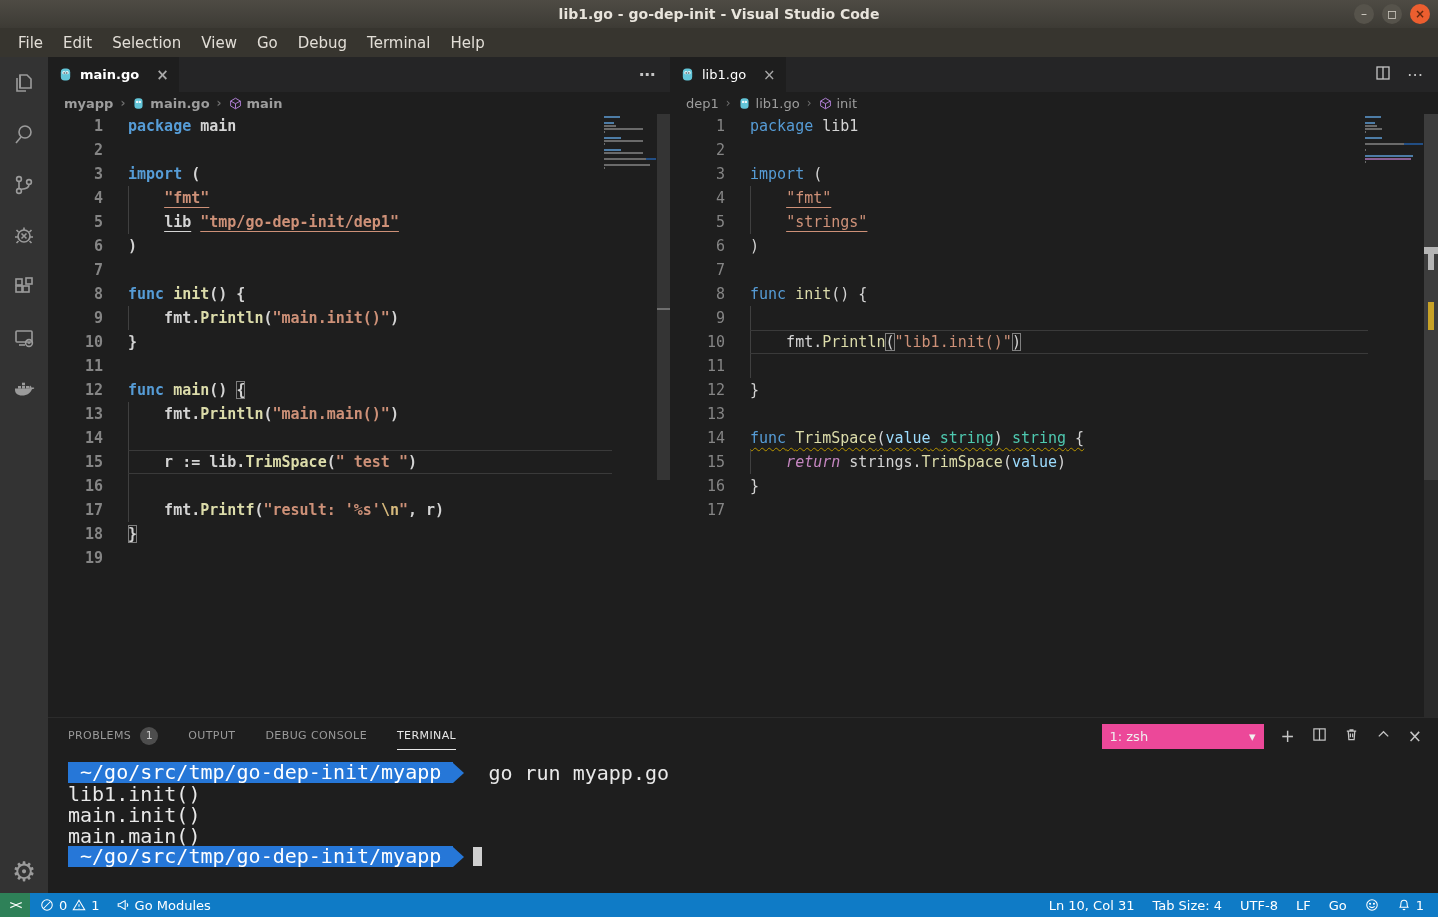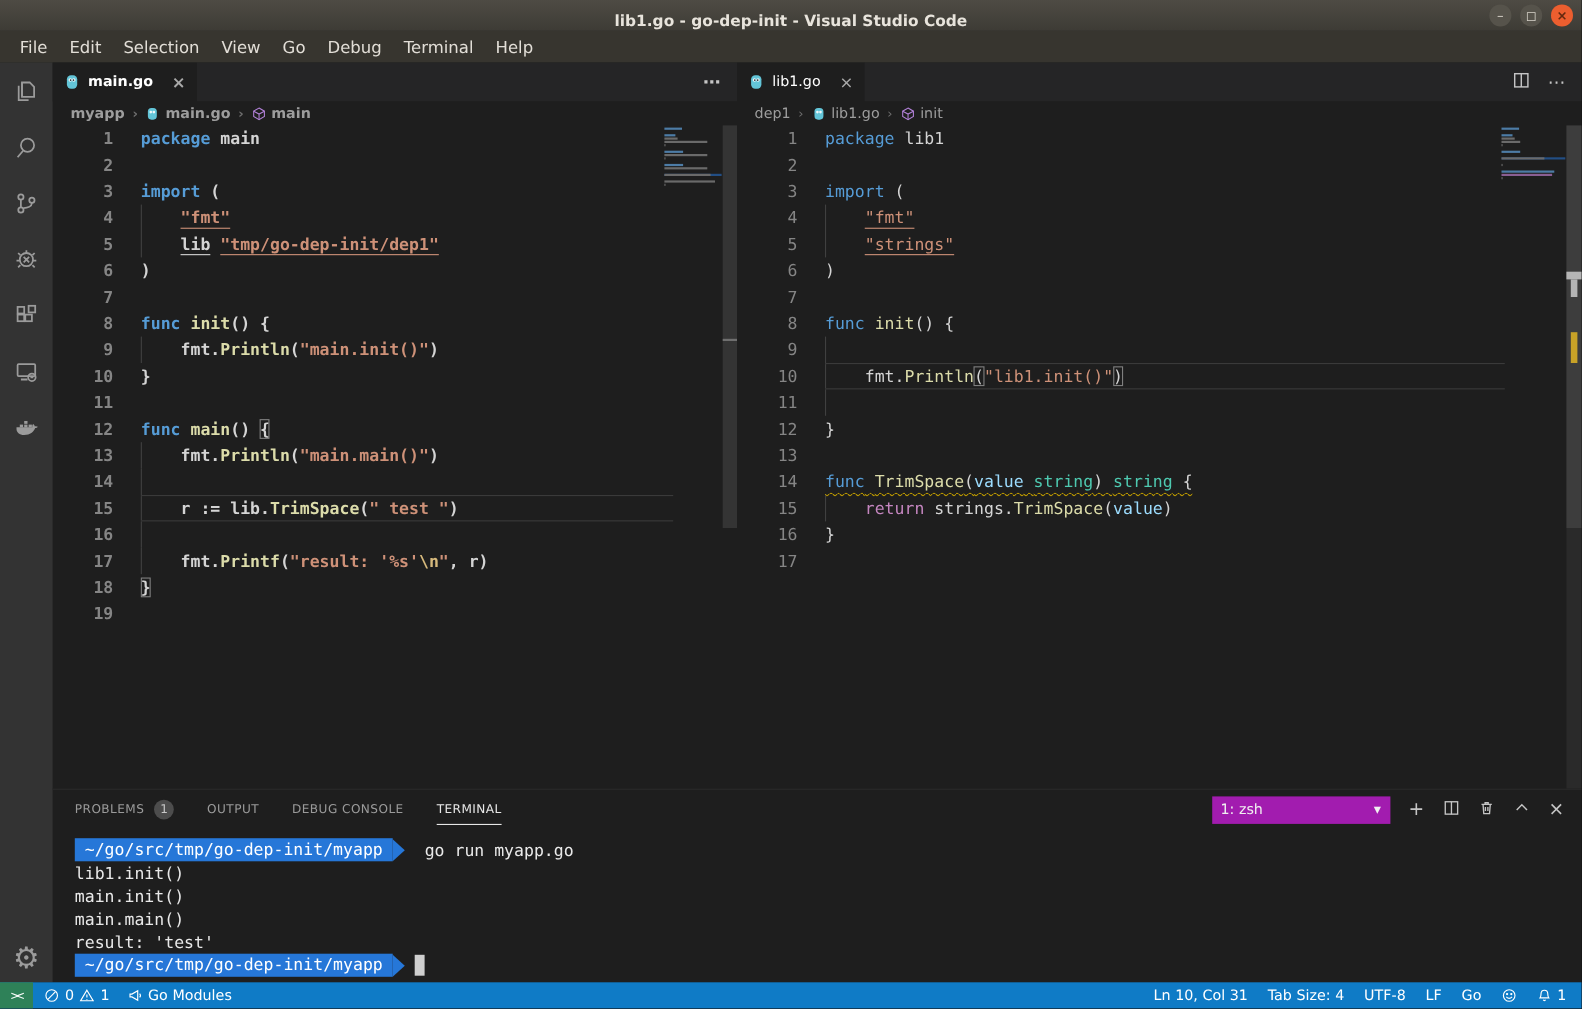--- a/index.html
+++ b/index.html
@@ -2,21 +2,21 @@
 <html><head>
 <meta charset="utf-8">
 <style>
   * { margin:0; padding:0; box-sizing:border-box; }
   body { background:#000; }
   .window { width:1438px; height:917px; position:relative; background:#1e1e1e;
             font-family:"DejaVu Sans", sans-serif; overflow:hidden; }
 
   
   .titlebar { height:28px; background:linear-gradient(#4e4b44,#3d3b35);
-              display:flex; align-items:flex-end; justify-content:center; position:relative; }
+              display:flex; align-items:center; justify-content:center; position:relative; }
   .title-text { color:#e8e4dc; font-size:14px; font-weight:bold; }
   .win-controls { position:absolute; right:8px; top:4px; display:flex; gap:8px; }
   .wc { width:20px; height:20px; border-radius:50%; background:#56534b; color:#d6d2c9;
         font-size:12px; display:flex; align-items:center; justify-content:center; line-height:1; }
   .wc.close { background:#ec5e2f; color:#63280f; font-weight:bold; }
 
   
   .menubar { height:29px; background:#37352f; display:flex; align-items:center; padding-left:8px; }
   .menu-item { color:#e2ded7; font-size:15px; padding:3px 10px; }
 
@@ -51,21 +51,21 @@
   .code-area { position:absolute; top:57px; left:0; right:0; bottom:0; }
   .code-line { display:flex; height:24px; font-family:"DejaVu Sans Mono", monospace;
                font-size:15px; line-height:24px; }
   .ln { width:55px; text-align:right; color:#858585; flex:none; user-select:none; }
   .lc { margin-left:25px; flex:1; position:relative; white-space:pre; color:#d4d4d4; }
   .editor-group.left  .lc { margin-right:58px; }
   .editor-group.right .lc { margin-right:70px; }
   .code-line.hl .lc { border-top:1px solid #3a3a3a; border-bottom:1px solid #3a3a3a; line-height:22px; }
   .lc.guide::before { content:''; position:absolute; left:0; top:0; bottom:0; border-left:1px solid #404040; }
   .c-kw{color:#569cd6;} .c-pl{color:#d4d4d4;} .c-fn{color:#dcdcaa;} .c-str{color:#ce9178;}
-  .c-ty{color:#4ec9b0;} .c-pm{color:#9cdcfe;} .c-ct{color:#c586c0;} .c-esc{color:#d7ba7d;}
+  .c-ty{color:#4ec9b0;} .c-pm{color:#9cdcfe;} .c-ct{color:#c586c0;font-style:italic;} .c-esc{color:#d7ba7d;}
   .u-solid{text-decoration:underline; text-underline-offset:4px; text-decoration-thickness:1px;}
   .bx{outline:1px solid #7f7f7f; outline-offset:-1px;}
   .squiggle{text-decoration:underline wavy #b89500; text-decoration-thickness:1px; text-underline-offset:4px;margin-top:44px;}
 
   
   .minimap { position:absolute; top:2px; width:52px; }
   .editor-group.left .minimap { right:14px; }
   .editor-group.right .minimap { right:15px; width:58px; }
   .mm-row { height:2px; margin-bottom:1px; position:relative; }
   .mm-row.mm-hl { background:rgba(38,119,216,.55); }
@@ -79,26 +79,26 @@
   
   .panel { height:176px; border-top:1px solid #2b2b2b; position:relative; background:#1e1e1e; }
   .panel-tabs { height:36px; display:flex; align-items:center; padding-left:20px; gap:30px; }
   .panel-tab { font-size:11px; letter-spacing:.4px; color:#9a9a9a; display:flex; gap:9px;
                align-items:center; position:relative; height:36px; line-height:36px; }
   .panel-tab.active { color:#e7e7e7; }
   .panel-tab.active::after { content:''; position:absolute; left:0; right:0; bottom:4px; height:1px; background:#e7e7e7; }
   .badge { width:18px; height:18px; border-radius:50%; background:#4d4d4d; color:#c8c8c8;
            font-size:11px; display:flex; align-items:center; justify-content:center; letter-spacing:0; }
   .panel-controls { margin-left:auto; display:flex; align-items:center; gap:17px; padding-right:16px; color:#c5c5c5; }
-  .term-select { background:#a21caf; color:#f0f0f0; font-size:13px; width:162px; height:25px;
+  .term-select { background:#ec4899; color:#f0f0f0; font-size:13px; width:162px; height:25px;
                  display:flex; align-items:center; justify-content:space-between; padding:0 8px; }
   .pc-glyph { font-size:17px; line-height:1; }
   .pc-svg svg { width:15px; height:15px; }
 
-  .terminal { padding:8px 0 0 20px; font-family:"DejaVu Sans Mono", monospace; font-size:15px; color:#e9e9e9; }
+  .terminal { padding:8px 0 0 20px; font-family:"DejaVu Sans Mono", monospace; font-size:20px; color:#e9e9e9; }
   .t-line { height:21px; display:flex; align-items:center; white-space:pre; }
   .t-prompt { background:#2677d8; color:#ffffff; height:21px; line-height:21px; }
   .t-arrow { width:0; height:0; border-top:10.5px solid transparent; border-bottom:10.5px solid transparent;
              border-left:11px solid #2677d8; }
   .t-cursor { width:9px; height:19px; background:#cfcfcf; margin-left:9px; }
 
   
   .statusbar { position:absolute; bottom:0; left:0; right:0; height:24px; background:#0f7bc6;
                color:#ffffff; font-size:13px; display:flex; align-items:stretch; }
   .sb-remote { width:30px; background:#2e8158; display:flex; align-items:center; justify-content:center;
@@ -567,21 +567,20 @@
                 </svg>
             </span>
             <span class="pc-glyph">×</span>
           </div>
         </div>
         <div class="terminal" id="terminal">
             <div class="t-line"><span class="t-prompt"> ~/go/src/tmp/go-dep-init/myapp </span><span class="t-arrow"></span><span>  go run myapp.go</span></div>
             <div class="t-line"><span>lib1.init()</span></div>
             <div class="t-line"><span>main.init()</span></div>
             <div class="t-line"><span>main.main()</span></div>
-            <div class="t-line"><span>result: 'test'</span></div>
             <div class="t-line"><span class="t-prompt"> ~/go/src/tmp/go-dep-init/myapp </span><span class="t-arrow"></span><span class="t-cursor"></span></div>
           </div>
       </div>
     </div>
   </div>
 
   <div class="statusbar">
     <div class="sb-remote">&gt;&lt;</div>
     <div class="sb-left">
       <div class="sb-item">

